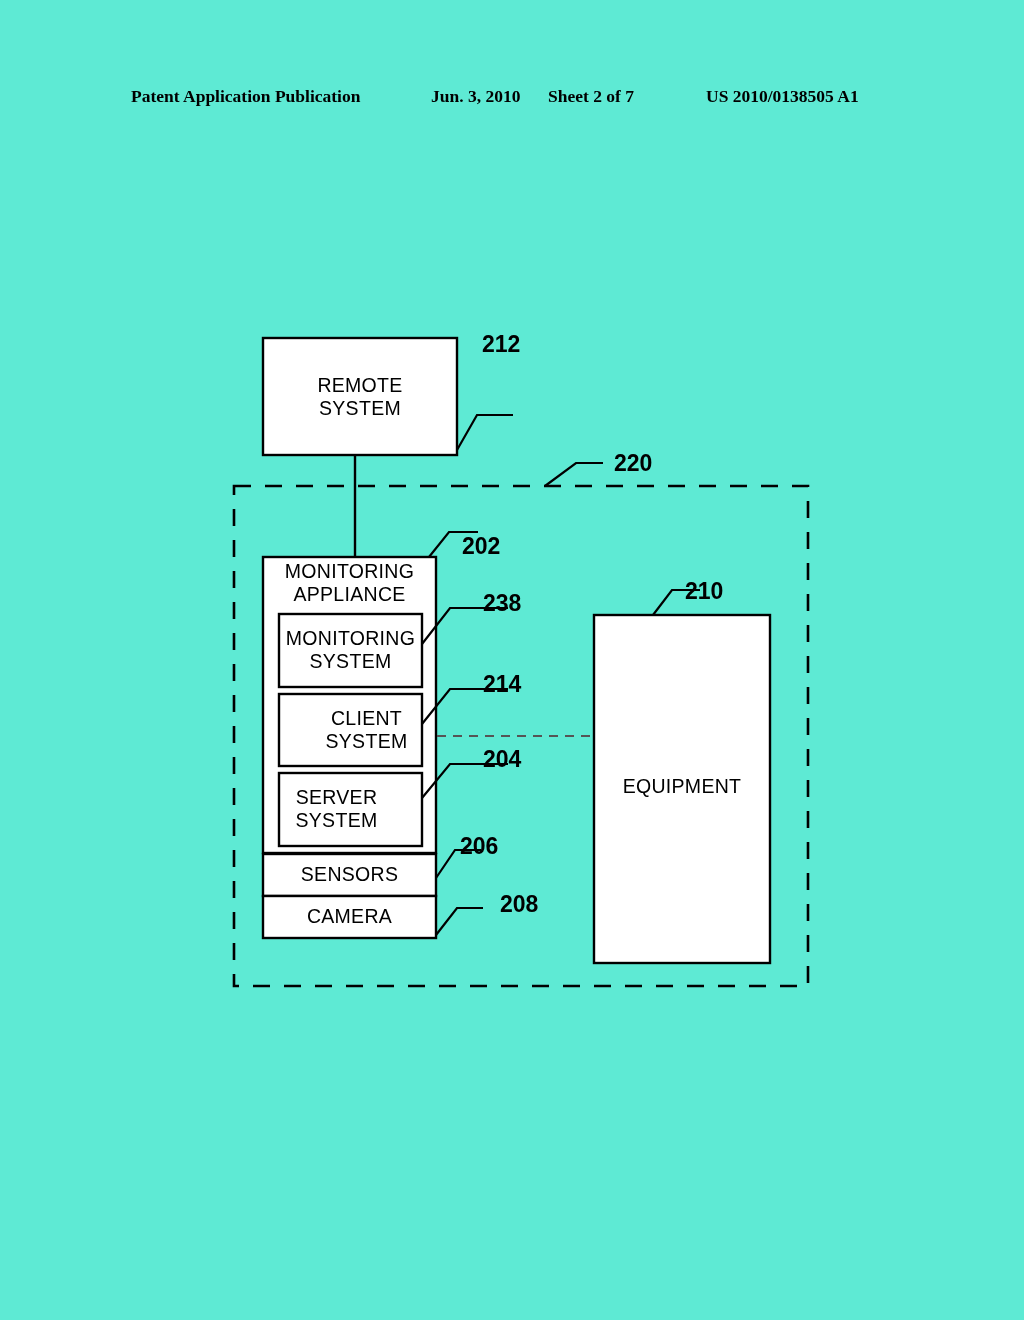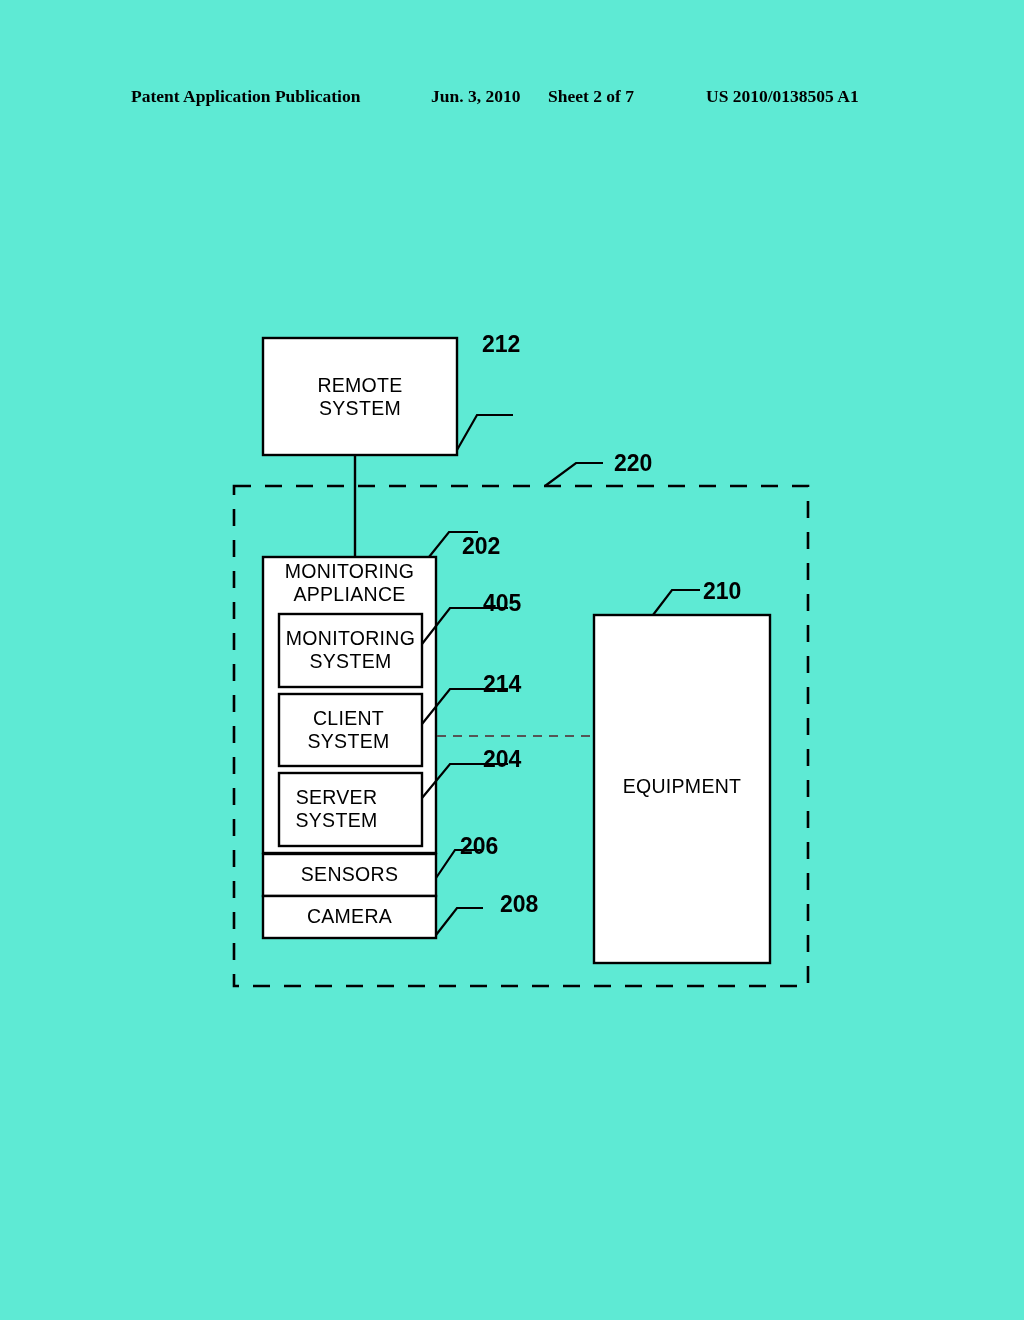--- a/index.html
+++ b/index.html
@@ -141,44 +141,44 @@
 
   <div class="boxlabel" style="left:263px; top:374px; width:194px;">REMOTE
 SYSTEM</div>
 
   <div class="boxlabel" style="left:263px; top:560px; width:173px;">MONITORING
 APPLIANCE</div>
 
   <div class="boxlabel" style="left:279px; top:627px; width:143px;">MONITORING
 SYSTEM</div>
 
-  <div class="boxlabel" style="left:269px; top:707px; width:159px;">CLIENT
+  <div class="boxlabel" style="left:287px; top:707px; width:159px;">CLIENT
 SYSTEM</div>
 
   <div class="boxlabel" style="left:279px; top:786px; width:115px;">SERVER
 SYSTEM</div>
 
   <div class="boxlabel" style="left:263px; top:863px; width:173px;">SENSORS</div>
 
   <div class="boxlabel" style="left:263px; top:905px; width:173px;">CAMERA</div>
 
   <div class="boxlabel" style="left:594px; top:775px; width:176px;">EQUIPMENT</div>
 
   <div class="reflabel" style="left:482px; top:331px;">212</div>
 
   <div class="reflabel" style="left:614px; top:450px;">220</div>
 
   <div class="reflabel" style="left:462px; top:521px;margin-top:12px;">202</div>
 
-  <div class="reflabel" style="left:483px; top:590px;">405</div>
+  <div class="reflabel" style="left:483px; top:590px;">238</div>
 
   <div class="reflabel" style="left:483px; top:671px;">214</div>
 
   <div class="reflabel" style="left:483px; top:746px;">204</div>
 
   <div class="reflabel" style="left:460px; top:833px;">206</div>
 
   <div class="reflabel" style="left:464px; top:891px;margin-left:36px;">208</div>
 
-  <div class="reflabel" style="left:703px; top:578px;">210</div>
+  <div class="reflabel" style="left:685px; top:578px;">210</div>
 
 
 </div>
 
 </body></html>

